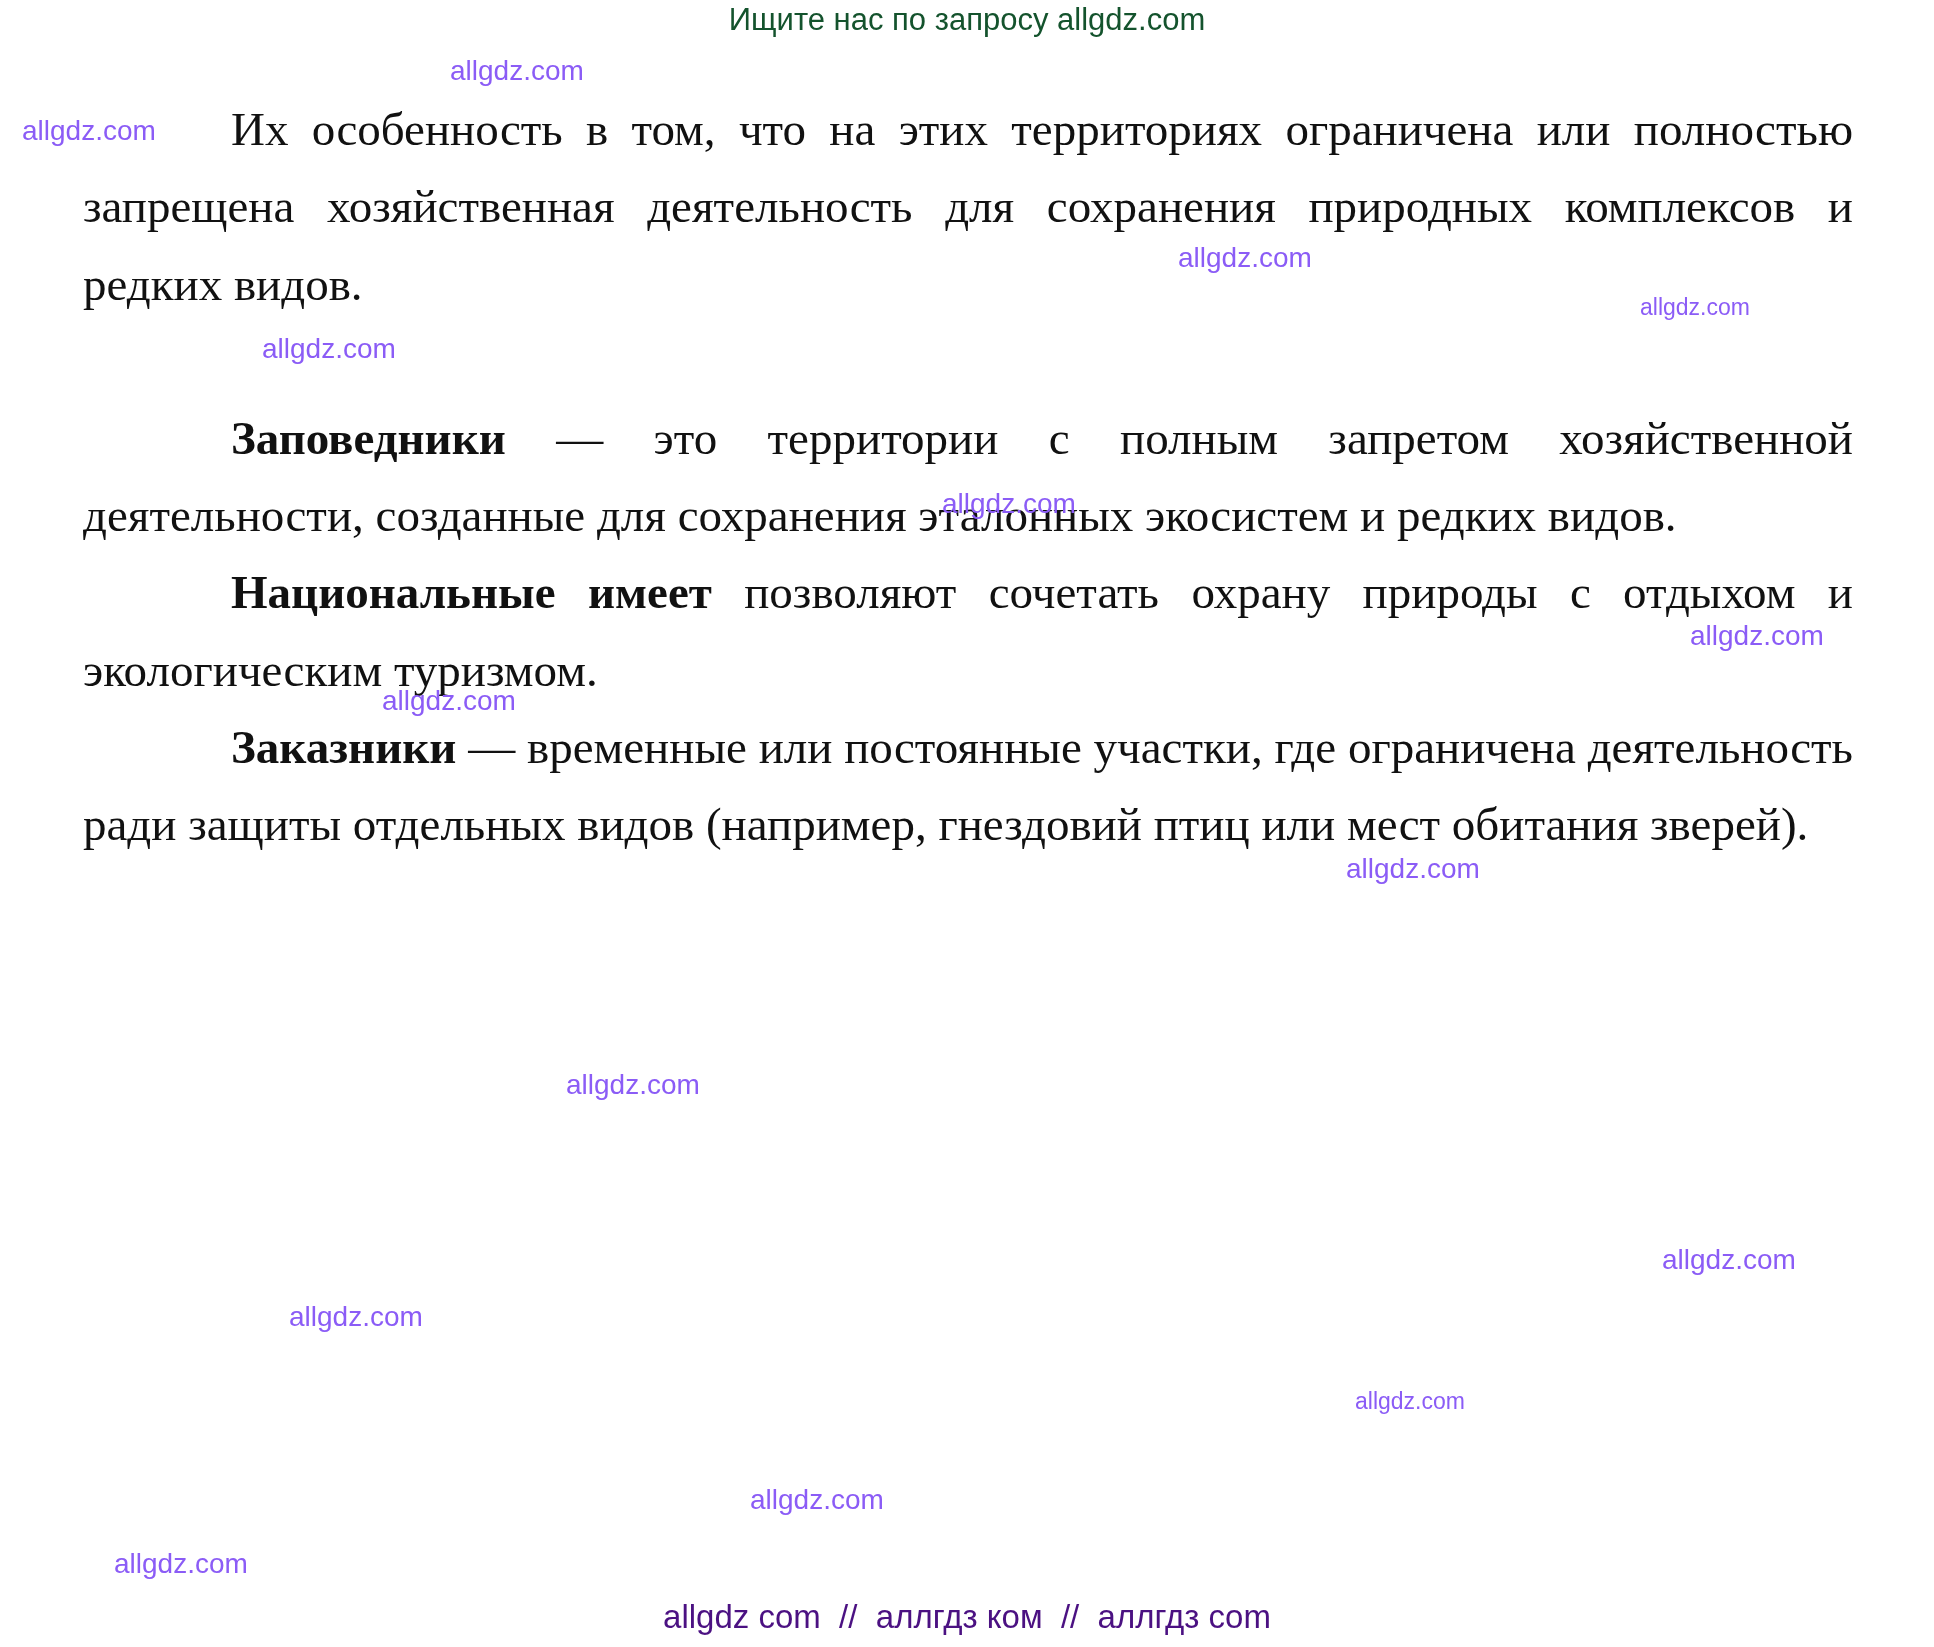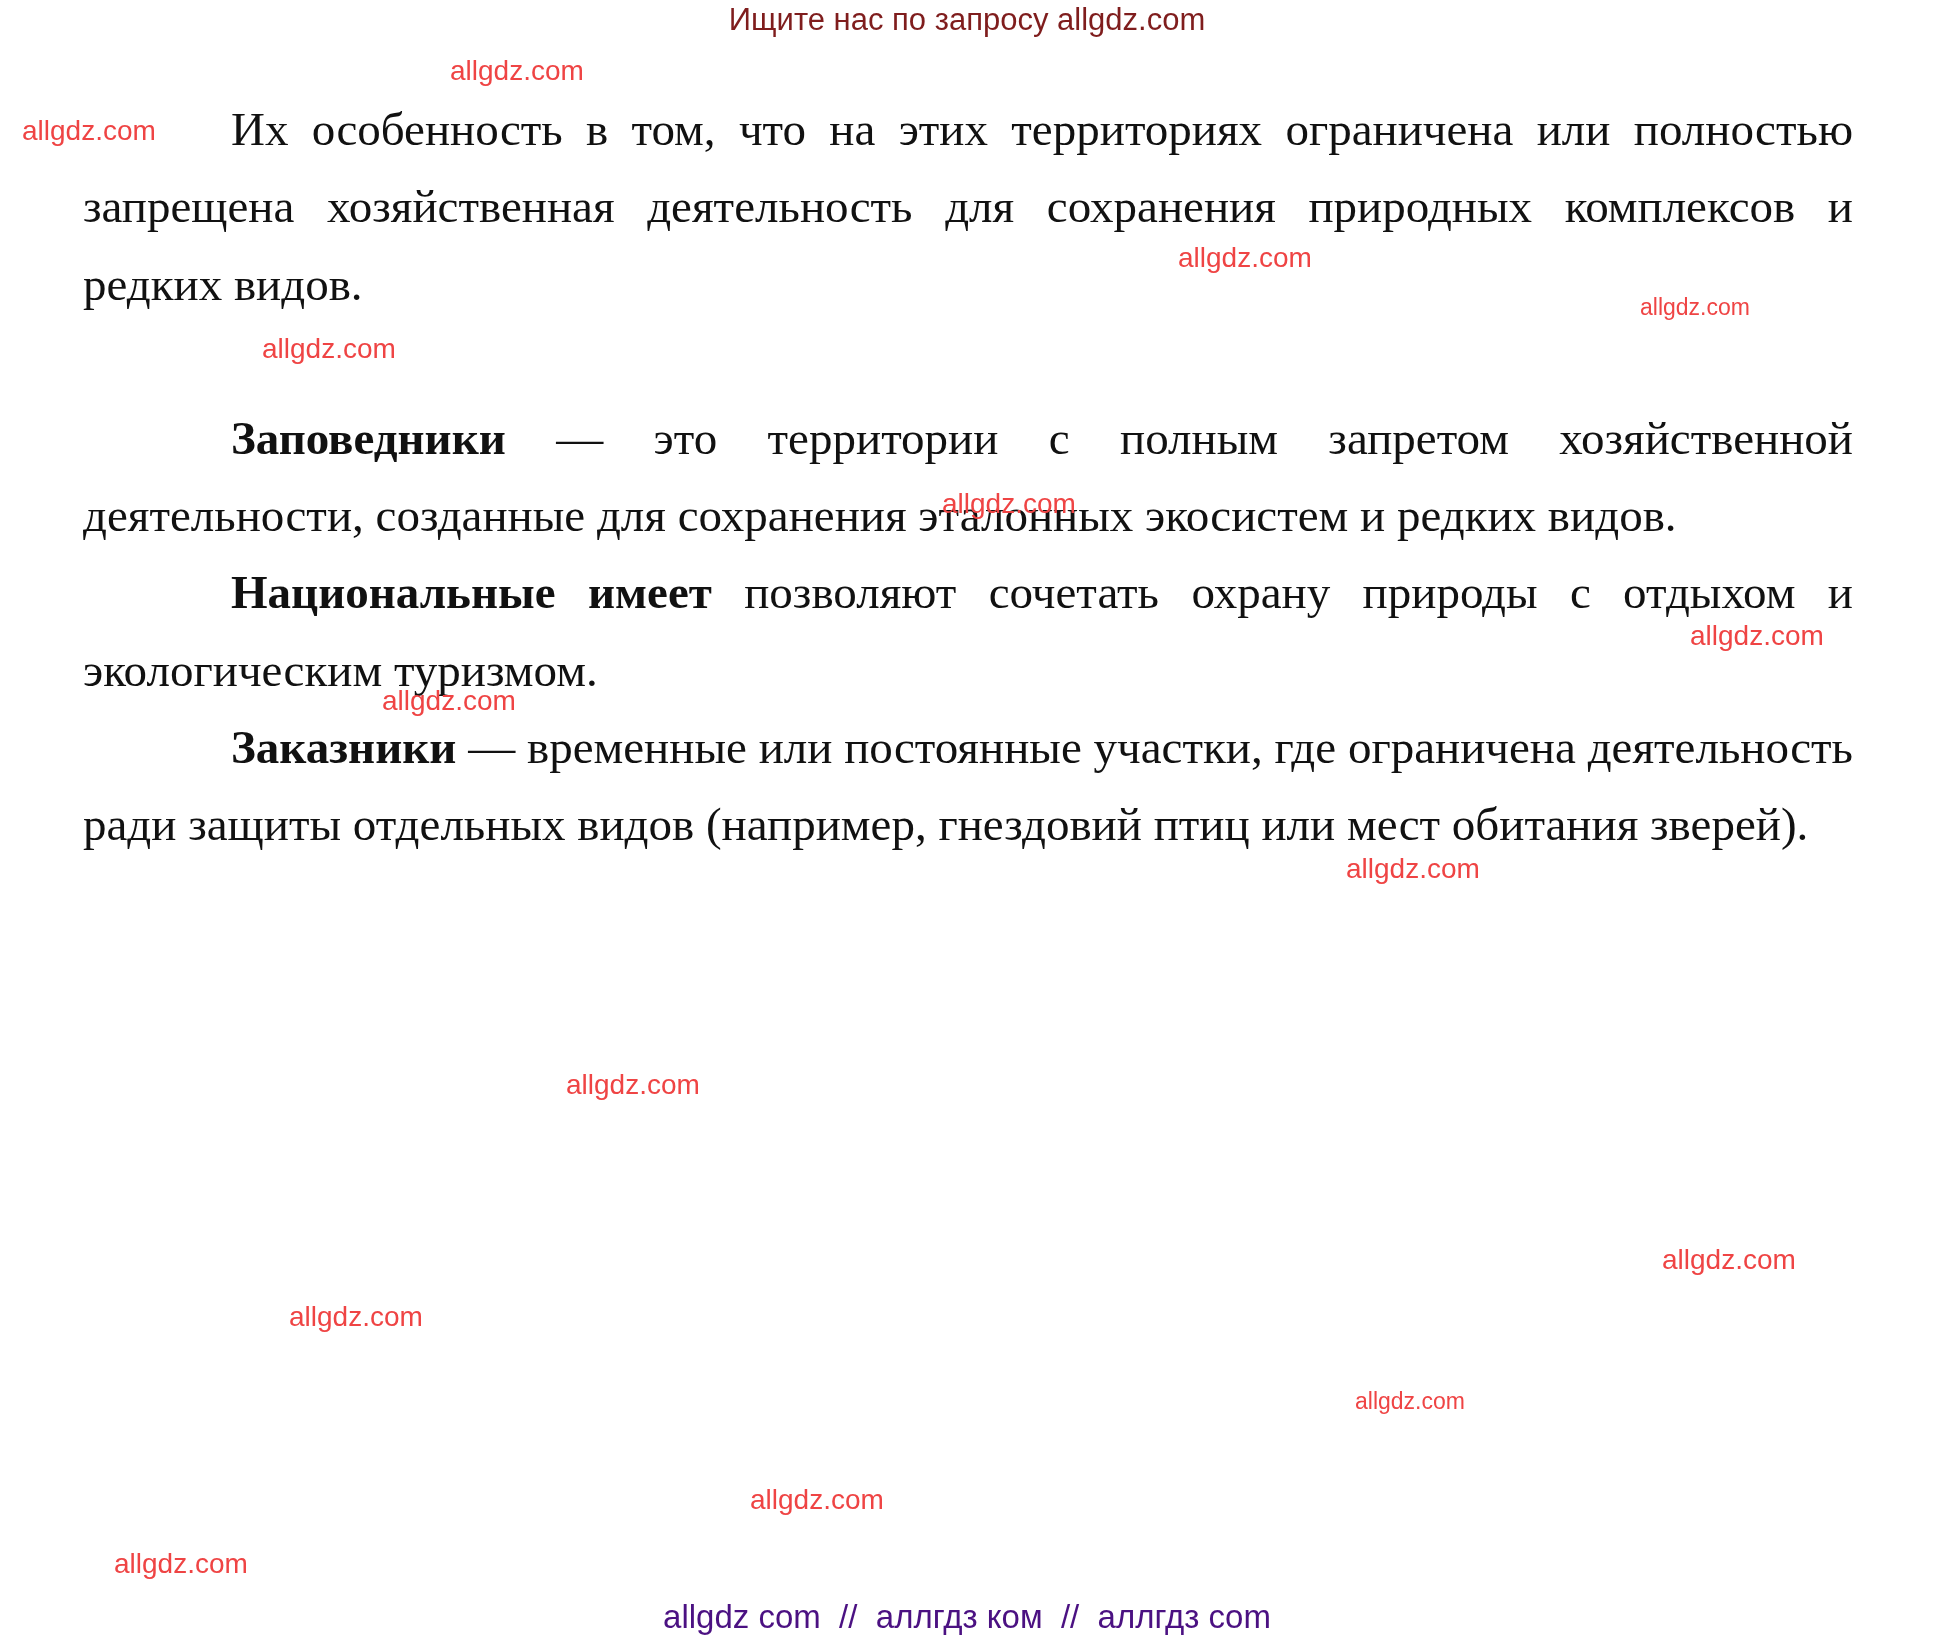--- a/index.html
+++ b/index.html
@@ -1,26 +1,26 @@
 <!DOCTYPE html>
 <html><head>
 <meta charset="utf-8">
 <style>
   html, body { margin:0; padding:0; background:#ffffff; }
   body { width:1934px; height:1647px; position:relative; overflow:hidden; }
   .header { position:absolute; top:2px; left:0; width:1934px; text-align:center;
-    font-family:"Liberation Sans", sans-serif; font-size:31px; color:#7f1d1d; }
+    font-family:"Liberation Sans", sans-serif; font-size:31px; color:#14532d; }
   .footer { position:absolute; top:1598px; left:0; width:1934px; text-align:center;
     font-family:"Liberation Sans", sans-serif; font-size:33px; color:#4b1182; white-space:pre; }
   .content { position:absolute; left:83px; top:91px; width:1770px;
     font-family:Liberation Serif, serif; font-size:47px; line-height:77.3px; color:#111; }
   .p { text-align:justify; text-align-last:left; margin:0; text-indent:148px; }
   .gap { height:77px; }
   .p b { font-weight:bold; }
-  .wm { position:absolute; font-family:"Liberation Sans", sans-serif; font-size:28px; color:#ef4444; white-space:nowrap; z-index:2; }
+  .wm { position:absolute; font-family:"Liberation Sans", sans-serif; font-size:28px; color:#8b5cf6; white-space:nowrap; z-index:2; }
   .wm.small { font-size:23px; }
 </style>
 </head>
 <body>
 
 <div class="header">Ищите нас по запросу allgdz.com</div>
 
 <div class="content">
   <p class="p"><span>Их особенность в том, что на этих территориях ограничена или полностью запрещена хозяйственная деятельность для сохранения природных комплексов и редких видов.</span></p>
   <div class="gap"></div>

